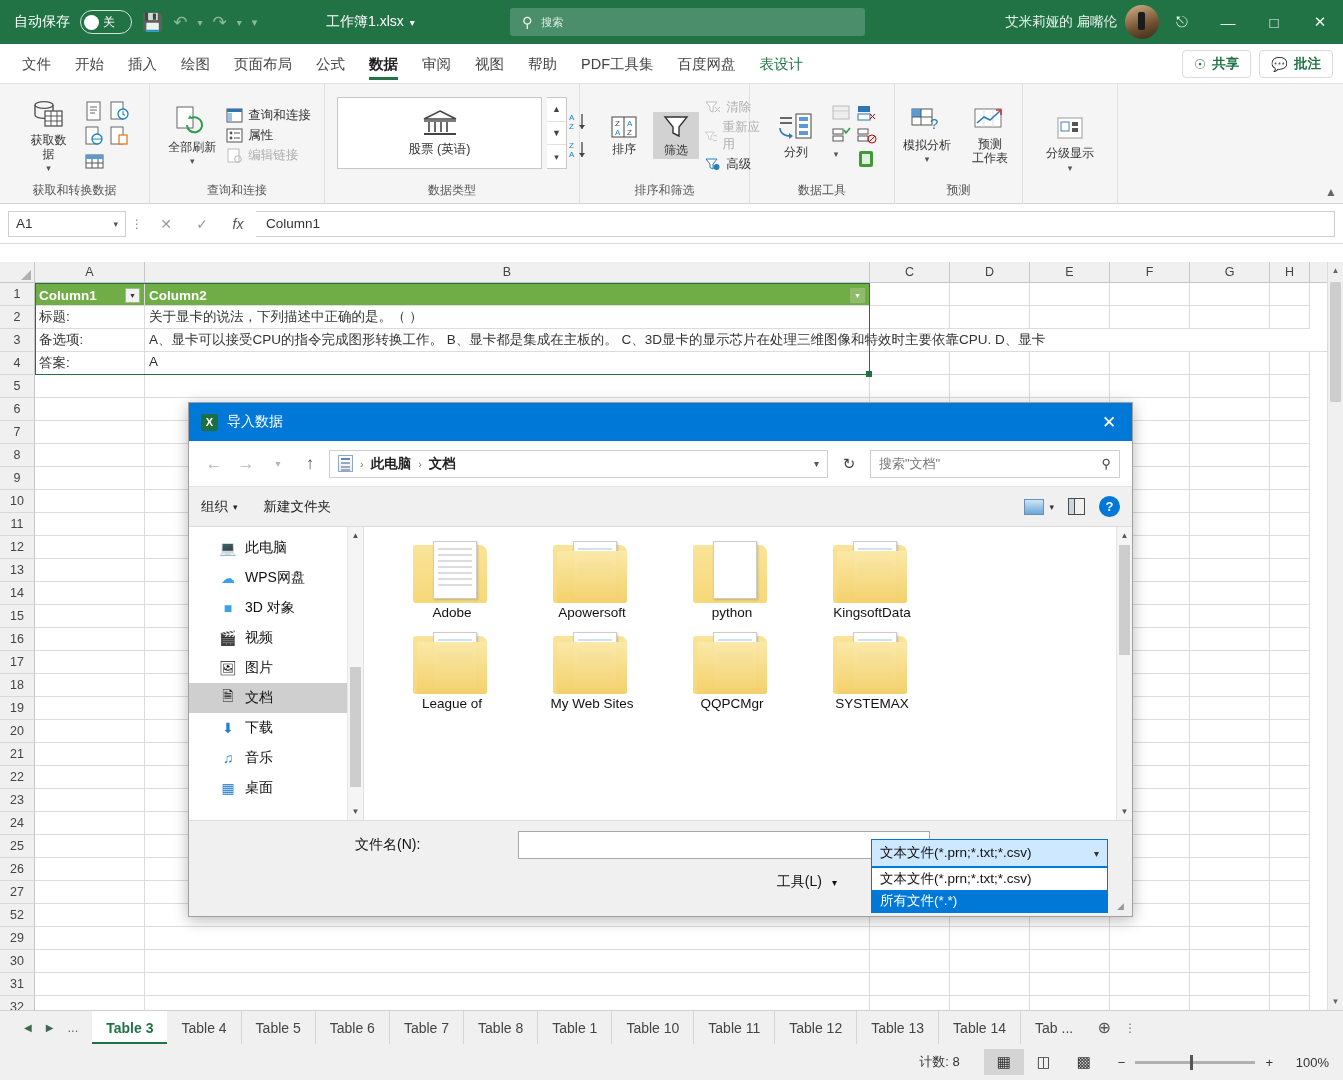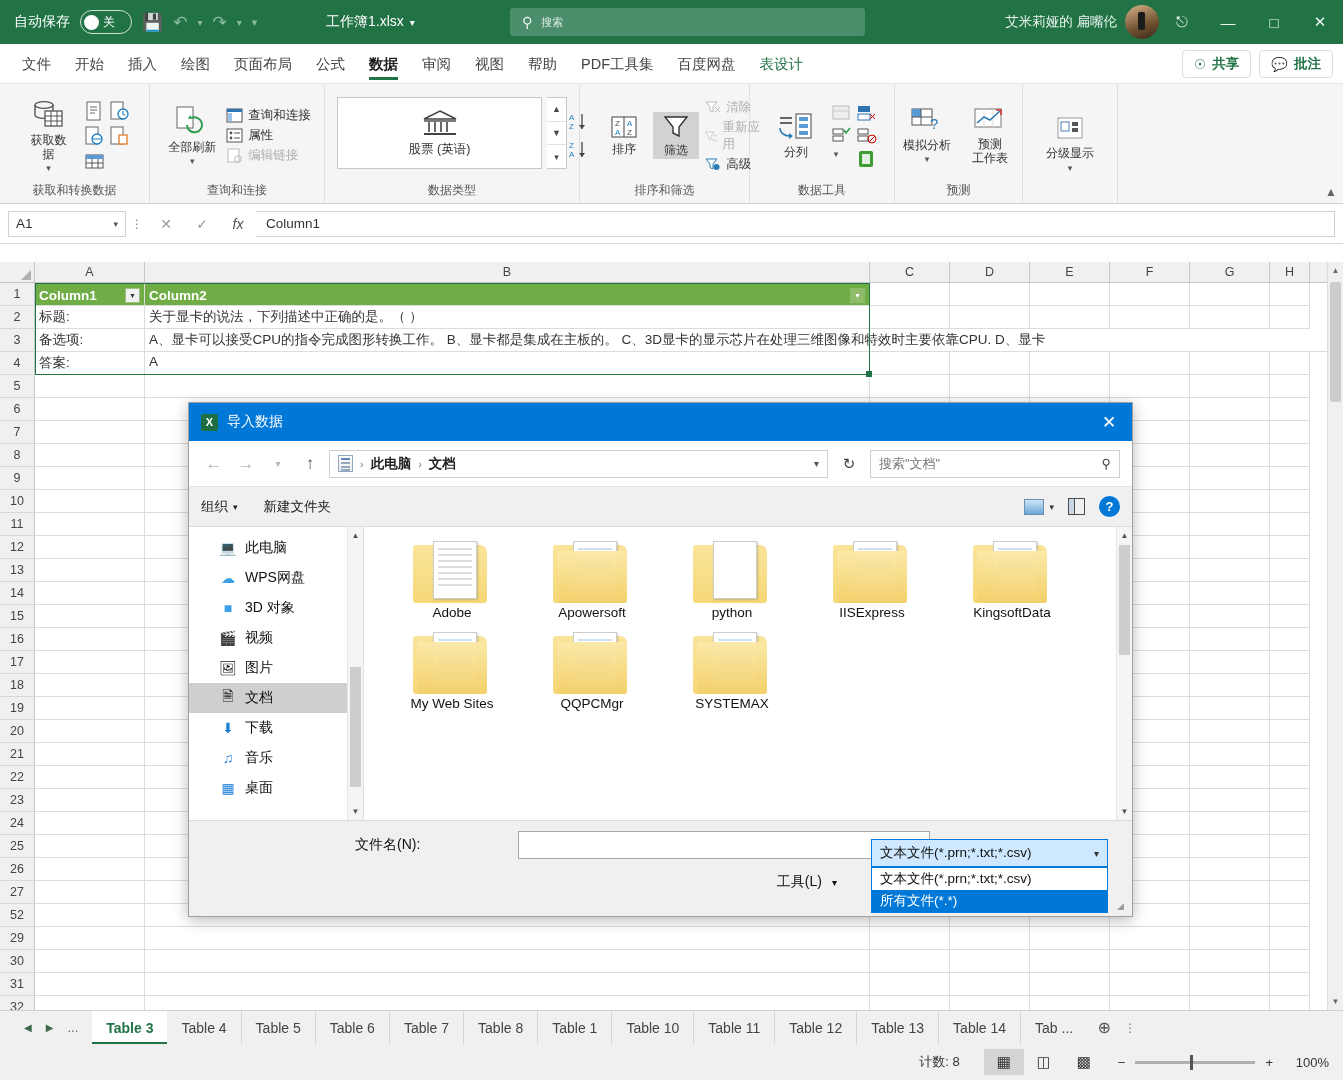--- a/index.html
+++ b/index.html
@@ -1011,38 +1011,38 @@
               <div class="back"></div>
               <div class="page">
                 <div class="ln" style="top:6px"></div>
                 <div class="ln" style="top:12px"></div>
                 <div class="img" style="top:20px"></div>
                 <div class="ln" style="top:40px"></div>
                 <div class="ln" style="top:46px"></div>
               </div>
               <div class="front"></div>
             </div>
-          <div class="fname">IISExpress</div>
-        </div>
+          <div class="fname">KingsoftData</div>
+        </div>
+      </div>
+      <div class="fgrow">
         <div class="fitem">
           <div class="folder">
               <div class="back"></div>
               <div class="page">
                 <div class="ln" style="top:6px"></div>
                 <div class="ln" style="top:12px"></div>
                 <div class="img" style="top:20px"></div>
                 <div class="ln" style="top:40px"></div>
                 <div class="ln" style="top:46px"></div>
               </div>
               <div class="front"></div>
             </div>
-          <div class="fname">KingsoftData</div>
-        </div>
-      </div>
-      <div class="fgrow">
+          <div class="fname">League of</div>
+        </div>
         <div class="fitem">
           <div class="folder">
               <div class="back"></div>
               <div class="page">
                 <div class="ln" style="top:6px"></div>
                 <div class="ln" style="top:12px"></div>
                 <div class="img" style="top:20px"></div>
                 <div class="ln" style="top:40px"></div>
                 <div class="ln" style="top:46px"></div>
               </div>

